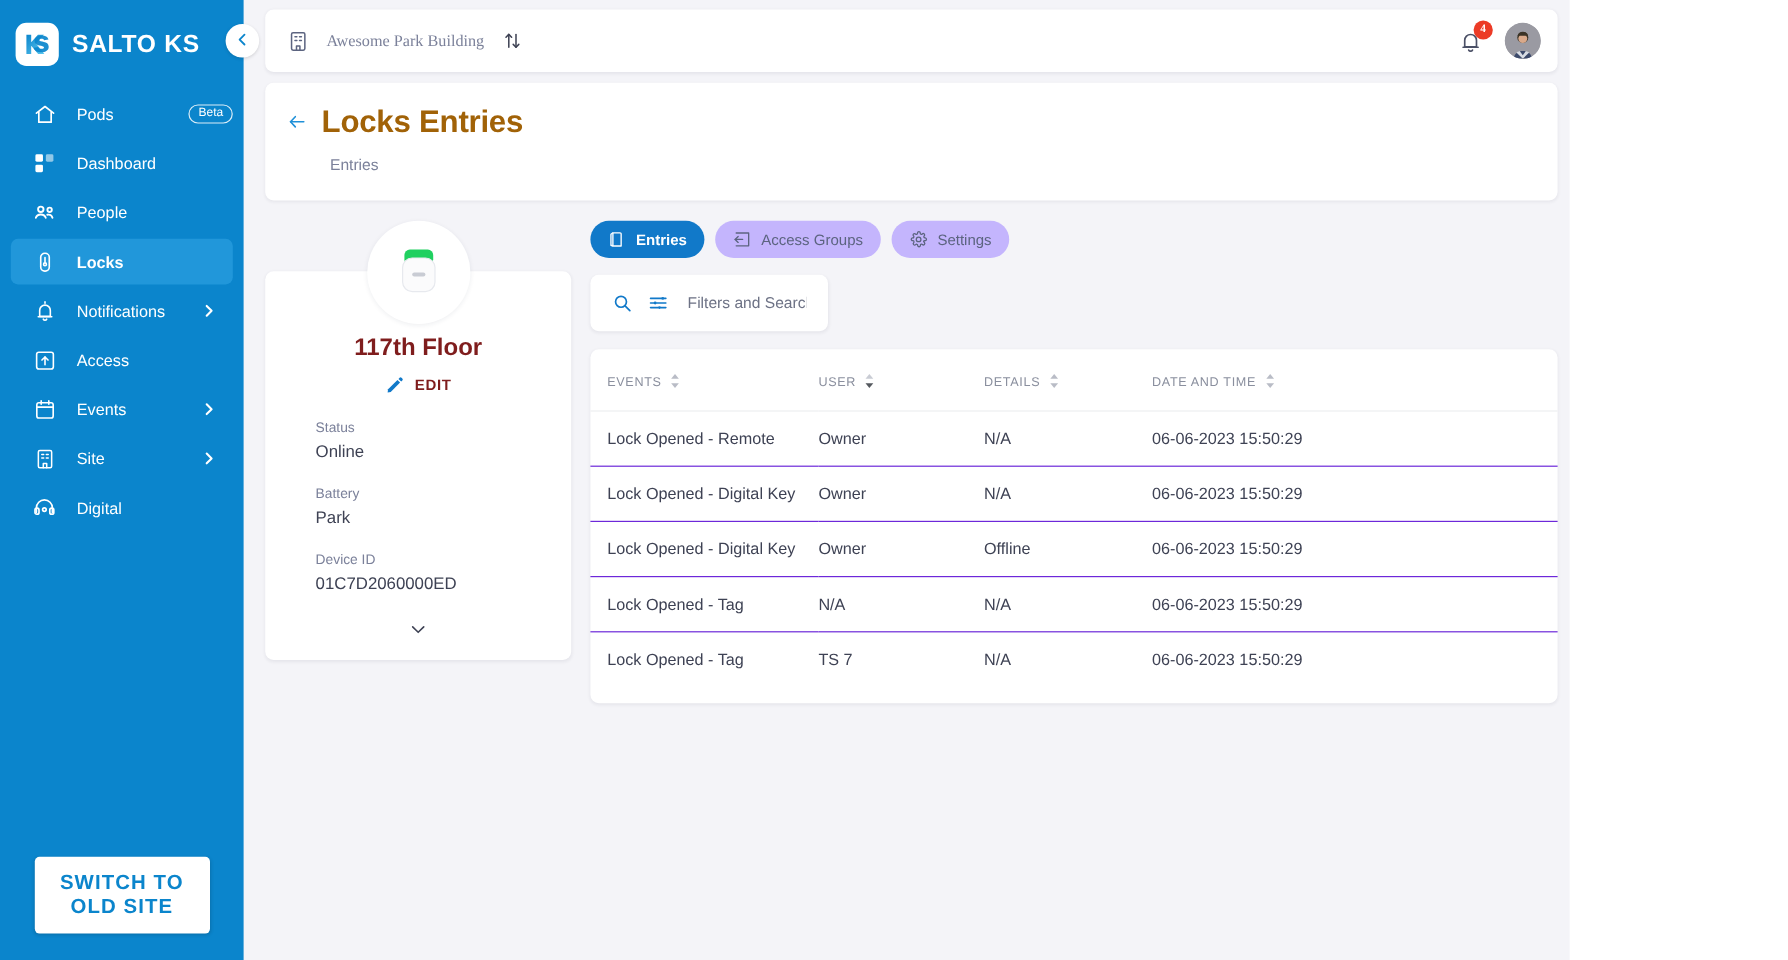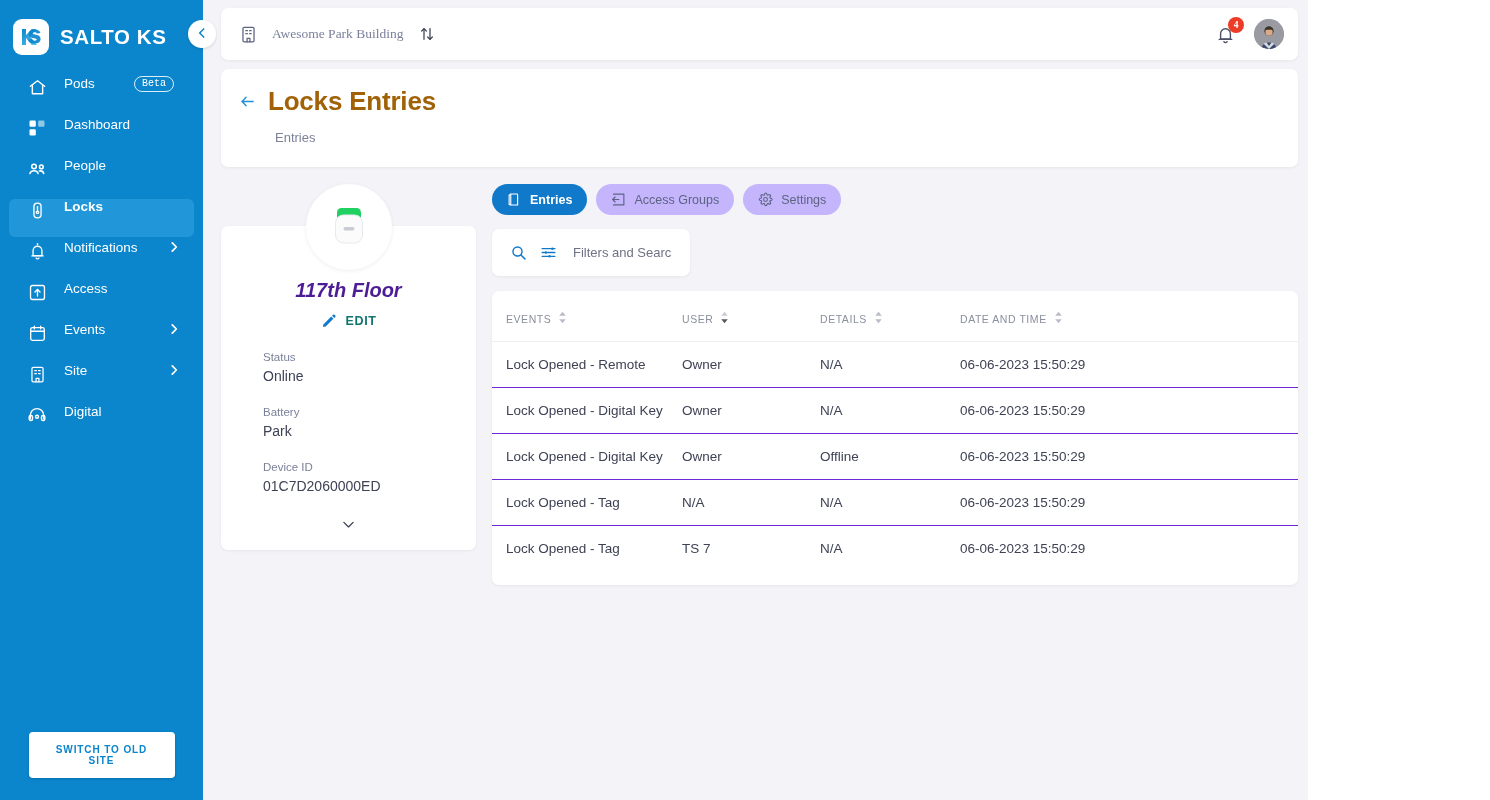--- a/index.html
+++ b/index.html
@@ -42,21 +42,21 @@
   .brand-name {
     color: #ffffff;
     font-size: 20.5px;
     font-weight: bold;
     letter-spacing: 0.6px;
     white-space: nowrap;
   }
   .nav { margin-top: 18px; }
   .nav-item {
     position: relative;
-    display: flex; 
+    display: flex; align-items: center;
     height: 38px;
     margin: 0 9px 3px 9px;
     padding-left: 17px;
     border-radius: 6px;
     cursor: pointer;
   }
   .nav-item.active { background: #2197da; }
   .nav-icon {
     width: 22px; height: 22px;
     flex: 0 0 22px;
@@ -65,46 +65,45 @@
   }
   .nav-label {
     color: #ffffff;
     font-size: 13.5px;
     margin-left: 16px;
     white-space: nowrap;
   }
   .nav-item.active .nav-label { font-weight: bold; }
   .nav-badge {
     position: absolute;
-    right: 20px;
+    right: 0;
     color: #ffffff;
     font-size: 10px;
     border: 1px solid rgba(255,255,255,.85);
     border-radius: 9px;
     padding: 1.5px 7px 2px 7px;
     line-height: 1;
-    font-family: Liberation Mono, monospace;
   }
   .nav-chevron {
     position: absolute; right: 13px;
     color: #ffffff;
     display: flex; align-items: center;
   }
   .sidebar-footer {
     margin-top: auto;
     padding: 0 0 22px 0;
     display: flex; justify-content: center;
   }
   .old-site-btn {
     background: #ffffff;
     color: #0b85cc;
     border: none;
     border-radius: 4px;
     font-family: inherit;
-    font-size: 10px;
+    font-size: 17px;
     font-weight: bold;
     letter-spacing: 0.9px;
     padding: 12px 16px;
     width: 146px;
     cursor: pointer;
     box-shadow: 0 1px 3px rgba(0,0,0,.16);
   }
   .collapse-btn {
     position: absolute;
     left: 188px; top: 20px;
@@ -218,31 +217,30 @@
     width: 86px; height: 86px;
     border-radius: 50%;
     background: #ffffff;
     display: flex; align-items: center; justify-content: center;
     box-shadow: 0 1px 4px rgba(30,35,60,.08);
   }
   .device-name {
     text-align: center;
     font-size: 20px;
     font-weight: bold;
-    color: #4c1d95;
-    font-style: italic;
+    color: #7f1d1d;
   }
   .edit-row {
     display: flex; align-items: center; justify-content: center;
     gap: 9px;
     margin-top: 11px;
     cursor: pointer;
   }
   .edit-label {
-    color: #0f766e;
+    color: #7f1d1d;
     font-size: 12.5px;
     font-weight: bold;
     letter-spacing: 0.6px;
   }
   .field { margin-top: 22px; padding-left: 20px; }
   .field-label { color: #7b819a; font-size: 11.5px; }
   .field-value { color: #3e4254; font-size: 14px; margin-top: 5px; }
   .device-expand {
     margin-top: auto;
     display: flex; justify-content: center;

